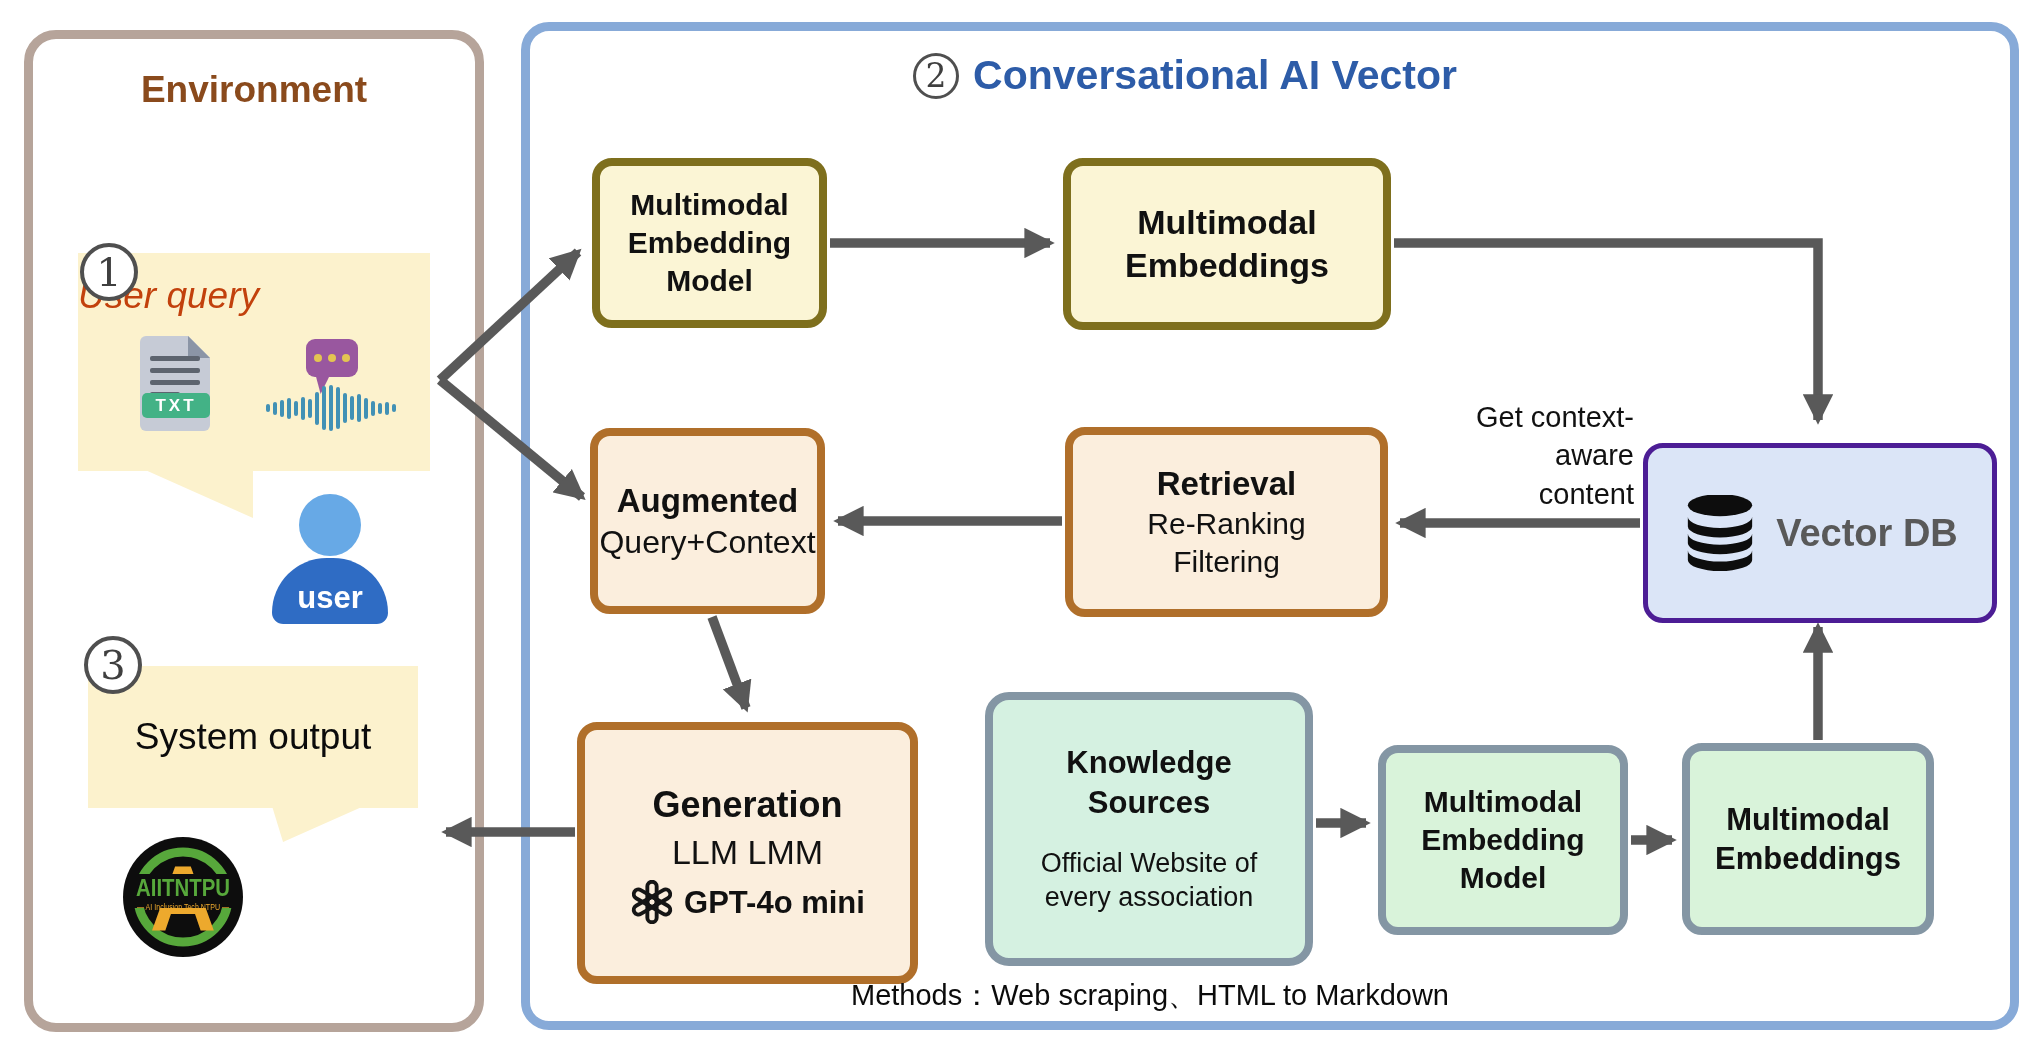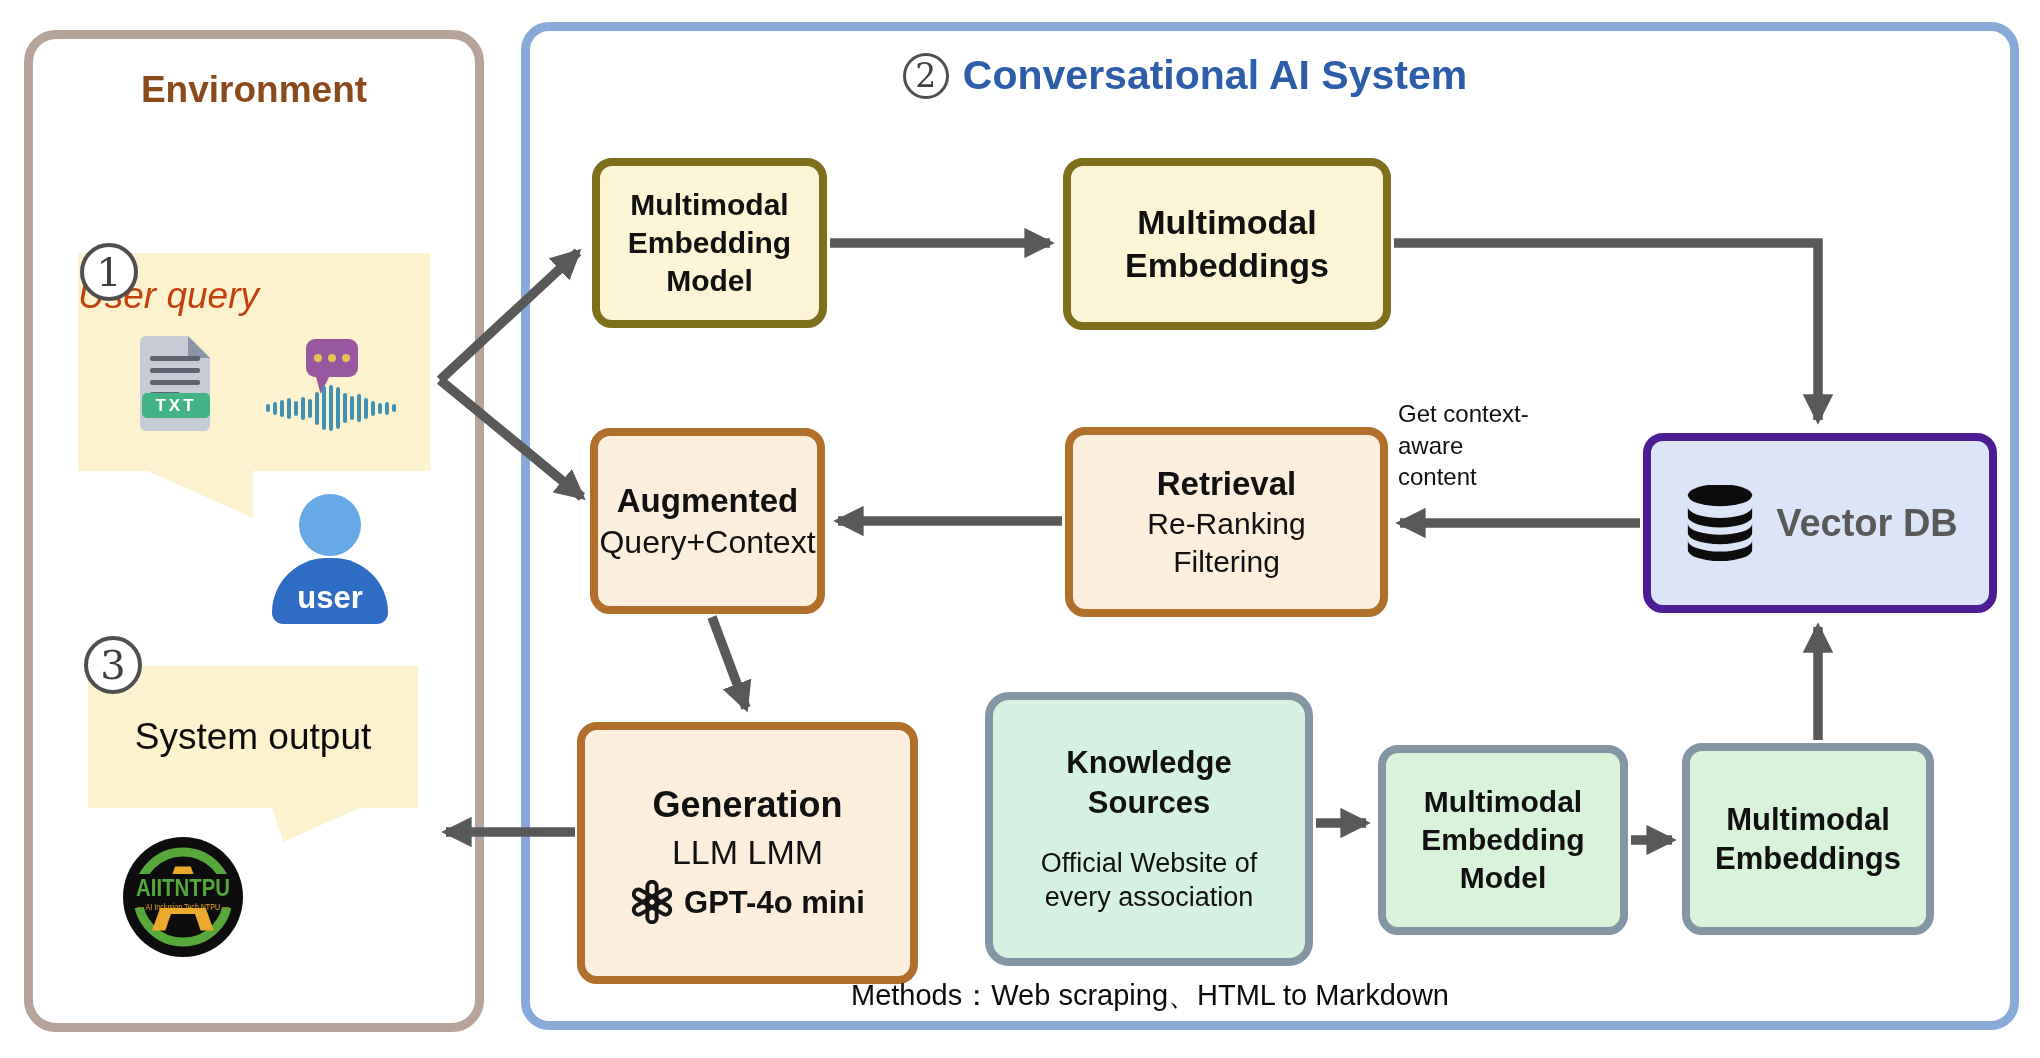--- a/index.html
+++ b/index.html
@@ -65,21 +65,21 @@
   
   #logo{position:absolute;left:123px;top:837px;width:120px;height:120px;z-index:1;}
   
   .box{position:absolute;box-sizing:border-box;border-radius:20px;display:flex;
     flex-direction:column;align-items:center;justify-content:center;text-align:center;
     z-index:2;line-height:1.27;}
   .yellow{background:#fbf5d5;border:8px solid #7e6f1d;}
   .peach{background:#fbeedd;border:8px solid #b06f2a;}
   .green{background:#d9f3da;border:8px solid #8496a4;}
   .mint{background:#d5f1e1;border:8px solid #8496a4;}
-  .blue{background:#dbe5f7;border:8px solid #4c1d95;}
+  .blue{background:#dbe5f7;border:5px solid #4c1d95;margin-top:10px;}
   #box-mem-top{left:592px;top:158px;width:235px;height:170px;font-size:30px;font-weight:bold;}
   #box-me-top{left:1063px;top:158px;width:328px;height:172px;font-size:34px;font-weight:bold;}
   #box-augmented{left:590px;top:428px;width:235px;height:186px;}
   #box-augmented .t1{font-size:33px;font-weight:bold;}
   #box-augmented .t2{font-size:32px;}
   #box-retrieval{left:1065px;top:427px;width:323px;height:190px;}
   #box-retrieval .t1{font-size:33px;font-weight:bold;}
   #box-retrieval .t2{font-size:30px;}
   #vector-db{left:1643px;top:433px;width:354px;height:180px;flex-direction:row;gap:18px;}
   #vector-db .t1{font-size:38px;font-weight:bold;color:#595959;}
@@ -87,22 +87,22 @@
   #box-generation .t1{font-size:36px;font-weight:bold;}
   #box-generation .t2{font-size:34px;margin-top:4px;}
   #gpt-row{display:flex;align-items:center;gap:10px;margin-top:6px;}
   #gpt-row .t3{font-size:31px;font-weight:bold;}
   #box-knowledge{left:985px;top:692px;width:328px;height:274px;border-radius:24px;}
   #box-knowledge .t1{font-size:31px;font-weight:bold;text-align:center;}
   #box-knowledge .t2{font-size:27px;margin-top:24px;}
   #box-mem-green{left:1378px;top:745px;width:250px;height:190px;font-size:30px;font-weight:bold;}
   #box-me-green{left:1682px;top:743px;width:252px;height:192px;font-size:31px;font-weight:bold;}
   
-  #get-context{position:absolute;left:1398px;top:398px;width:236px;text-align:left;
-    font-size:24px;line-height:1.32;z-index:2;}
+  #get-context{position:absolute;left:1398px;top:398px;width:236px;text-align:right;
+    font-size:29px;line-height:1.32;z-index:2;}
   #methods{position:absolute;left:750px;top:976px;width:800px;text-align:center;
     font-size:29px;color:#0b0b0b;z-index:2;}
   
   #arrows{position:absolute;left:0;top:0;width:2040px;height:1058px;z-index:1;pointer-events:none;}
 </style>
 </head>
 <body>
 
 <div id="canvas">
 
@@ -205,21 +205,21 @@
     <text x="0" y="33" text-anchor="middle" font-size="92" font-weight="bold" fill="#eda92d" font-family="Liberation Sans, DejaVu Sans, sans-serif">A</text>
     <rect x="-50" y="-23" width="100" height="34" fill="#0d0d0d"></rect>
     <text x="0" y="-1" text-anchor="middle" font-size="24" font-weight="bold" fill="#57a83b" font-family="Liberation Sans, DejaVu Sans, sans-serif" textLength="94" lengthAdjust="spacingAndGlyphs">AIITNTPU</text>
     <text x="0" y="13" text-anchor="middle" font-size="9" fill="#eda92d" font-family="Liberation Sans, DejaVu Sans, sans-serif" textLength="92" lengthAdjust="spacingAndGlyphs">— AI Inclusion Tech NTPU —</text>
   </svg>
 
   <div id="agent-title">
     <div id="badge2" class="badge">
       <span>2</span>
     </div>
-    <span class="t">Conversational AI System</span>
+    <span class="t">Conversational AI Vector</span>
   </div>
 
   <div id="box-mem-top" class="box yellow">
     <div>Multimodal</div>
     <div>Embedding</div>
     <div>Model</div>
   </div>
 
   <div id="box-me-top" class="box yellow">
     <div>Multimodal</div>

